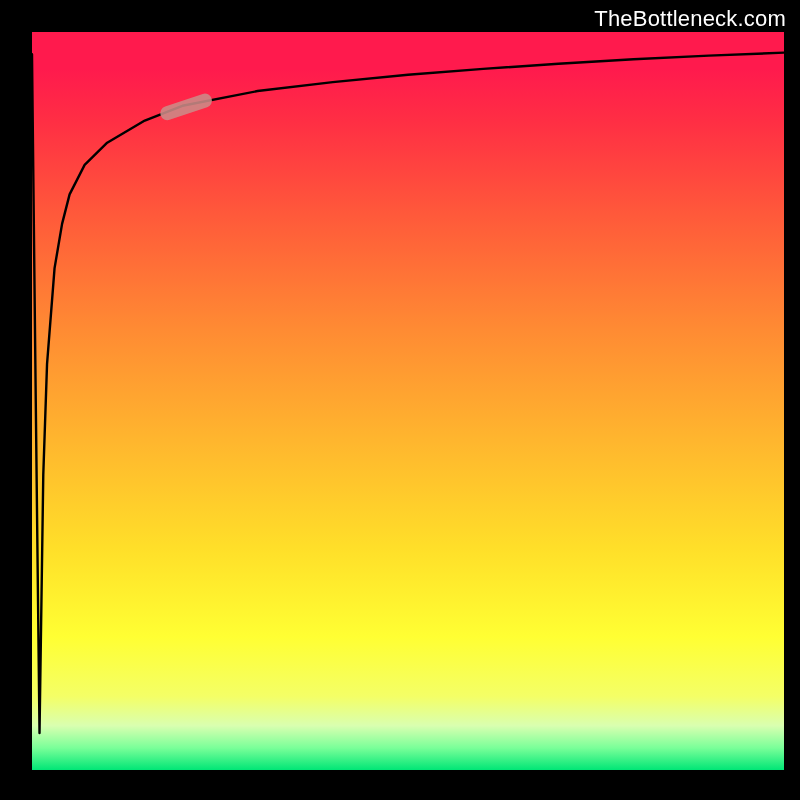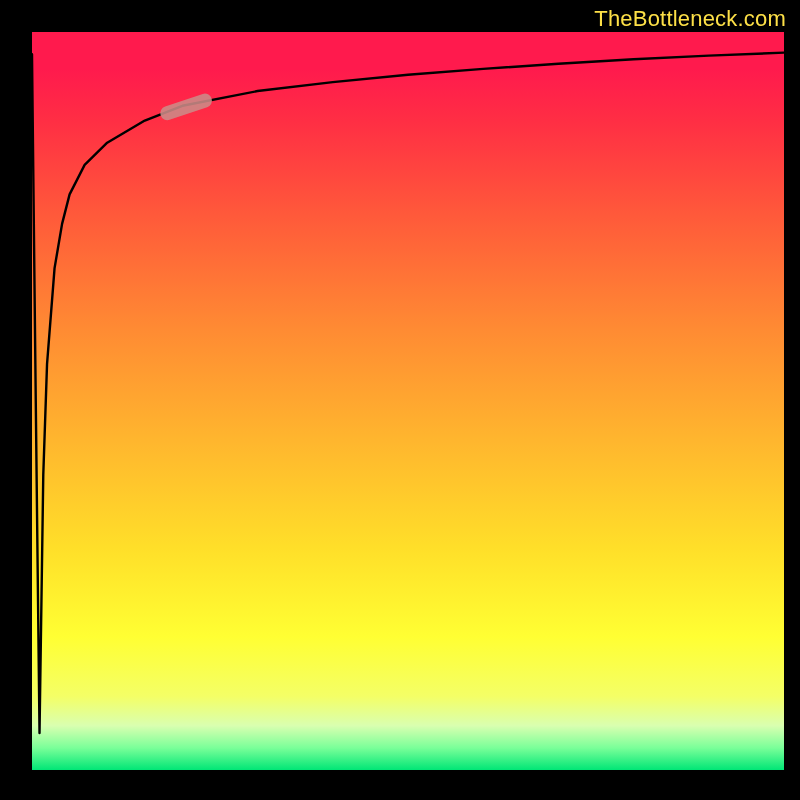--- a/index.html
+++ b/index.html
@@ -48,21 +48,21 @@
     width: 752px;
     height: 738px;
     pointer-events: none;
   }
   .watermark {
     position: absolute;
     top: 6px;
     right: 14px;
     font-family: Arial, Helvetica, sans-serif;
     font-size: 22px;
-    color: #fde047;
+    color: #ffffff;
     letter-spacing: 0.2px;
     user-select: none;
   }
 </style>
 </head>
 <body>
 
 <div class="frame">
   <div class="plot-area">
     <div class="gradient-bg"></div>

